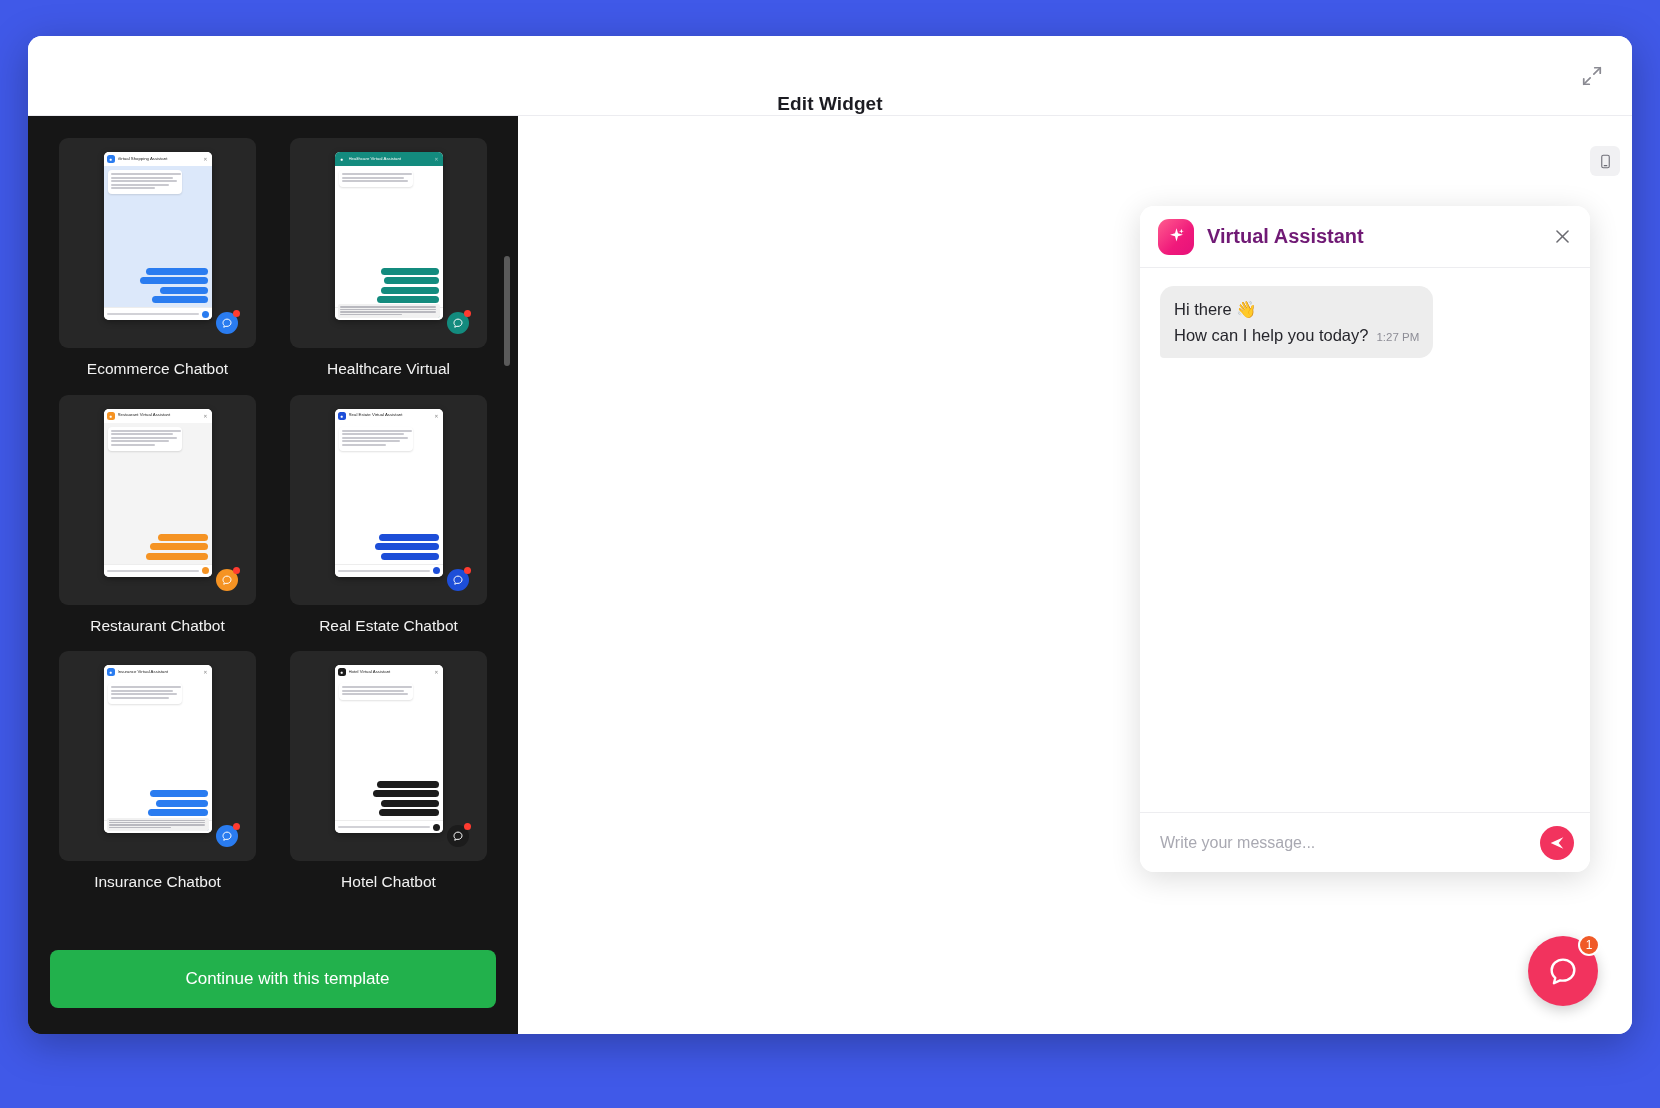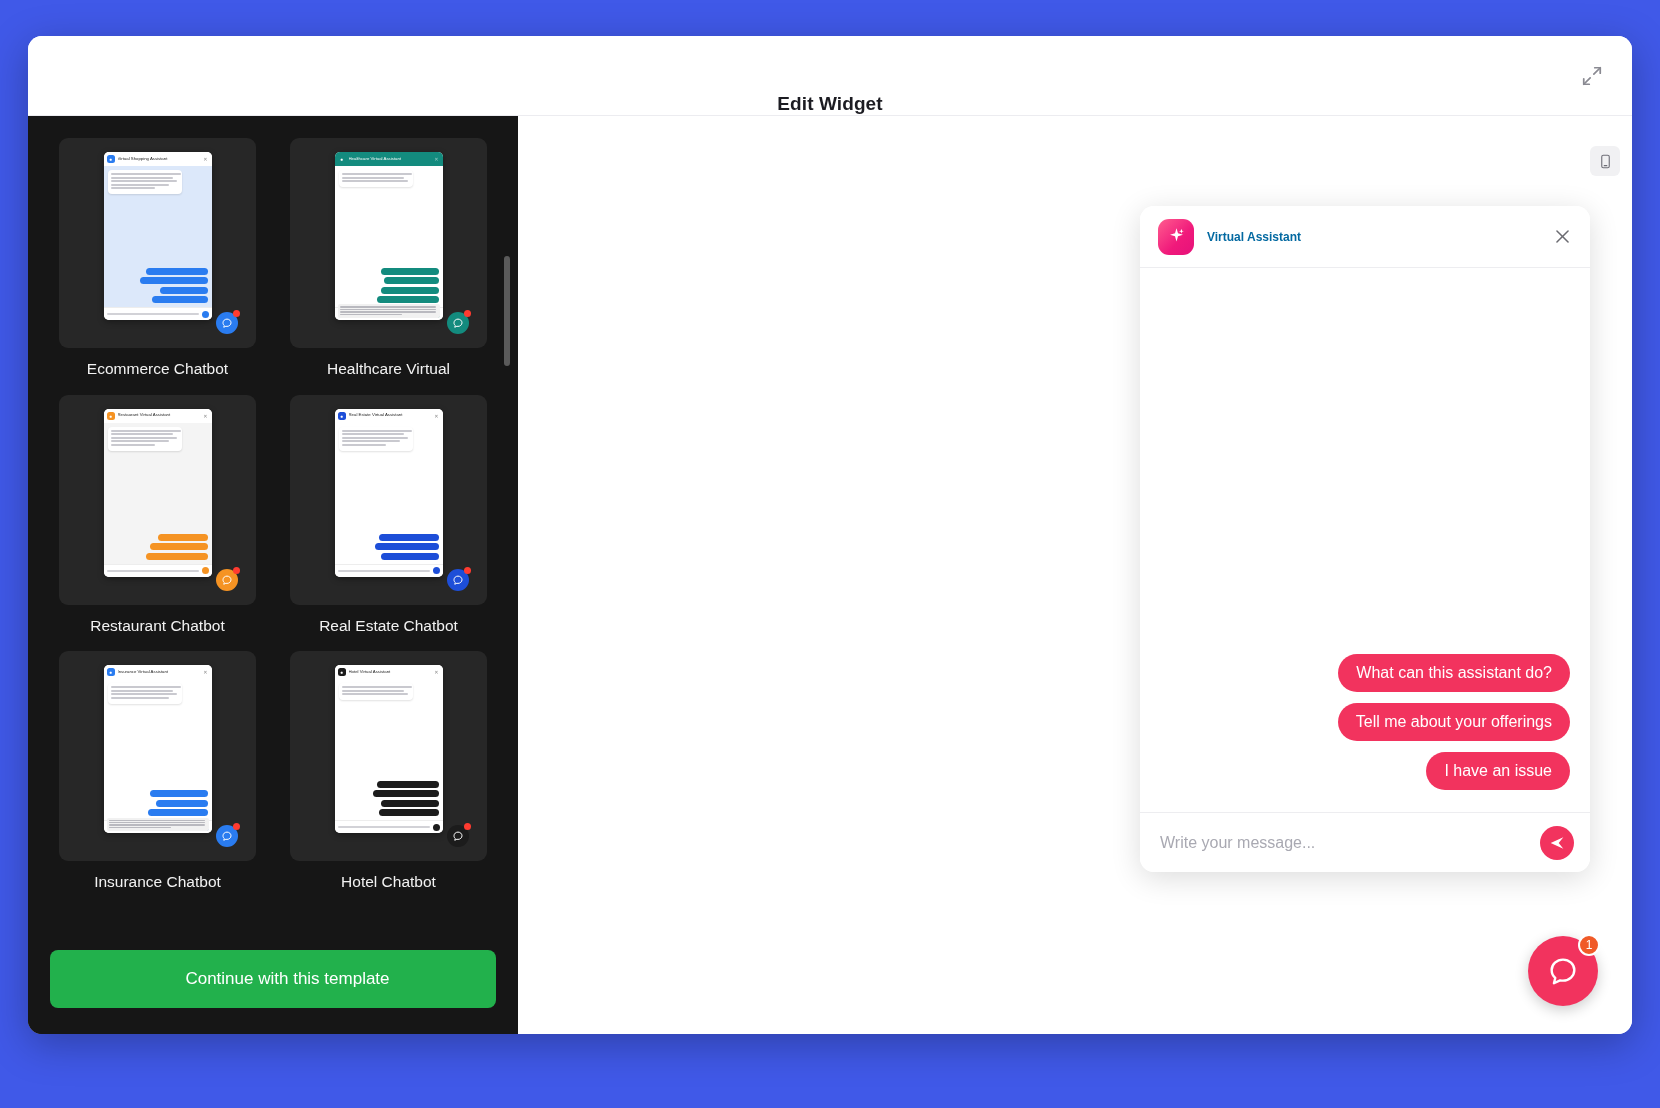--- a/index.html
+++ b/index.html
@@ -287,23 +287,23 @@
     background: #fff;
   }
   #chat-avatar {
     width: 36px; height: 36px;
     border-radius: 11px;
     background: linear-gradient(135deg,#ff5d8f 0%,#f0197b 60%,#e6117a 100%);
     display: flex; align-items: center; justify-content: center;
     flex: 0 0 36px;
   }
   #chat-bot-name {
-    font-size: 12px;
+    font-size: 20px;
     font-weight: bold;
-    color: #0369a1;
+    color: #701a75;
     flex: 1 1 auto;
   }
   #chat-close { cursor: pointer; opacity: .75; display:flex; }
 
   #chat-messages {
     flex: 1 1 auto;
     position: relative;
     padding: 18px 20px;
     overflow: hidden;
     display: flex;
@@ -680,26 +680,27 @@
           <div id="chat-bot-name">Virtual Assistant</div>
           <div id="chat-close">
             <svg width="19" height="19" viewBox="0 0 24 24" fill="none" stroke="#3a3a42" stroke-width="1.9" stroke-linecap="round">
               <line x1="5" y1="5" x2="19" y2="19"></line>
                 <line x1="19" y1="5" x2="5" y2="19"></line>
             </svg>
           </div>
         </div>
 
         <div id="chat-messages">
-
-          <div id="quick-replies">
-              <button class="quick-reply">What can this assistant do?</button>
-              <button class="quick-reply">Tell me about your offerings</button>
-              <button class="quick-reply">I have an issue</button>
+          <div id="bot-bubble">
+            <div class="bot-line">Hi there 👋</div>
+            <div class="bot-line">
+              <span>How can I help you today?</span><span id="bot-time">1:27 PM</span>
             </div>
+          </div>
+
         </div>
 
         <div id="chat-input-row">
           <input id="chat-input" type="text" placeholder="Write your message..." style="">
           <button id="chat-send-btn">
             <svg width="16" height="16" viewBox="0 0 24 24" fill="#ffffff">
               <path d="M2.5 12 L21.5 3.5 L14.5 12 L21.5 20.5 Z"></path>
             </svg>
           </button>
         </div>

